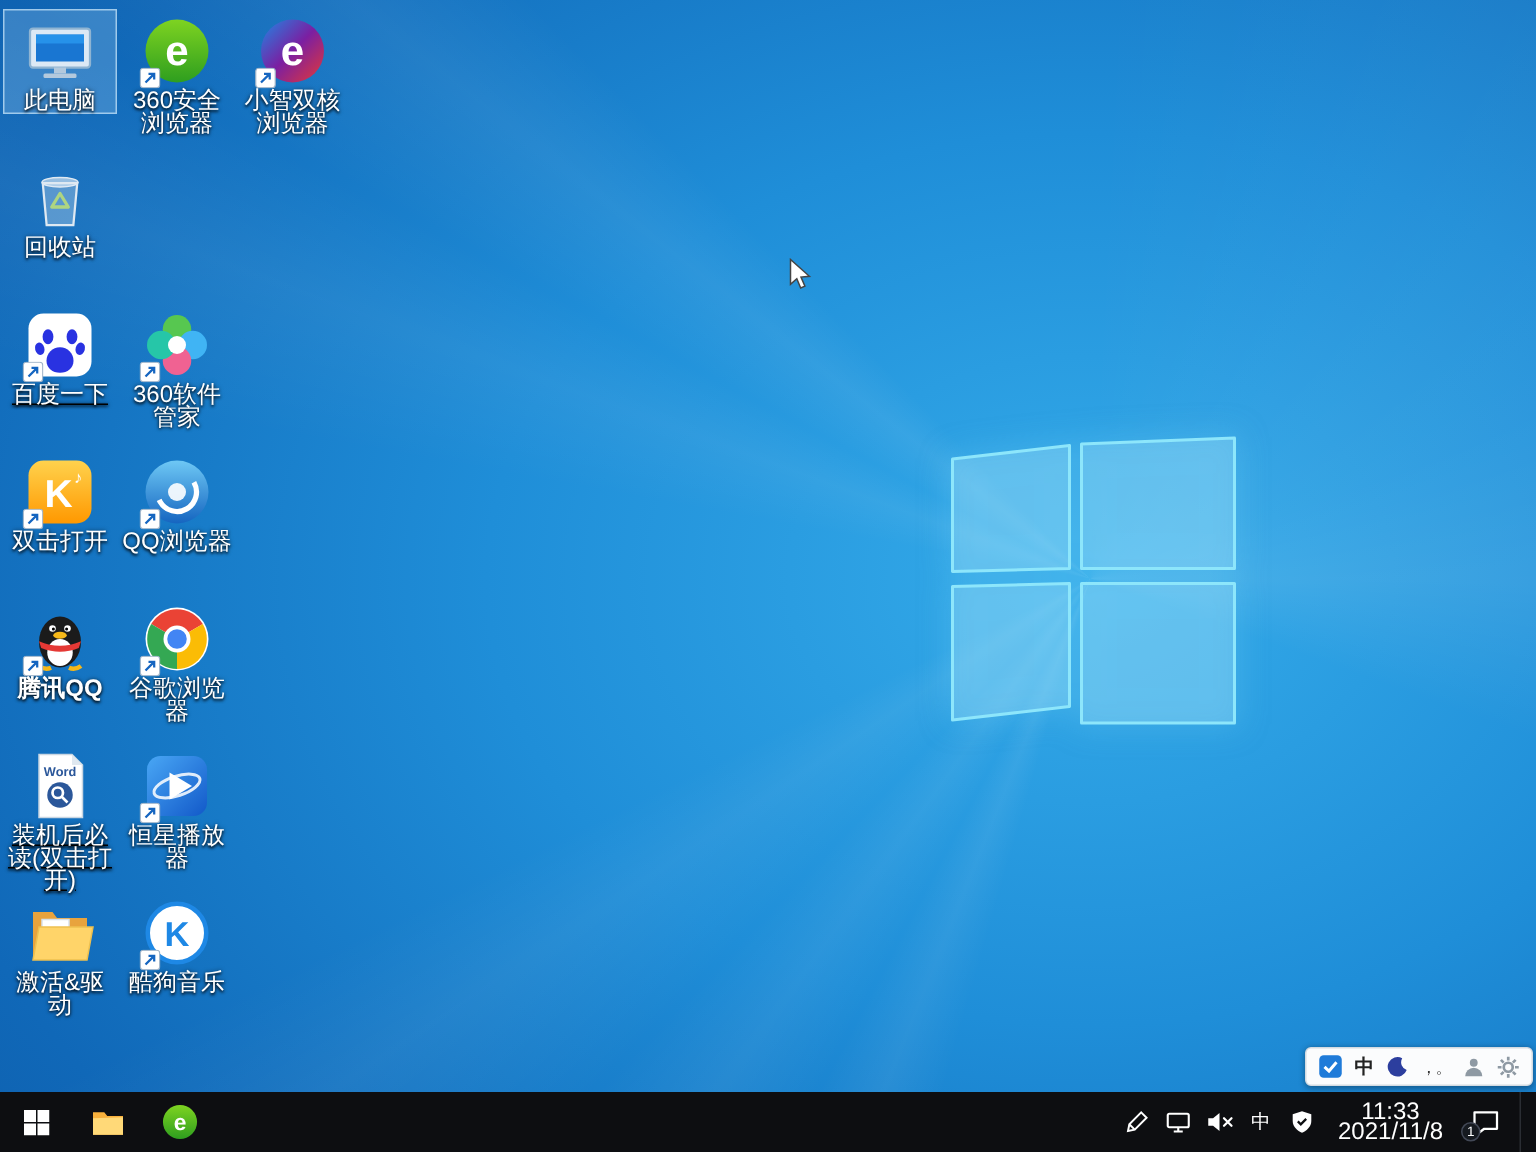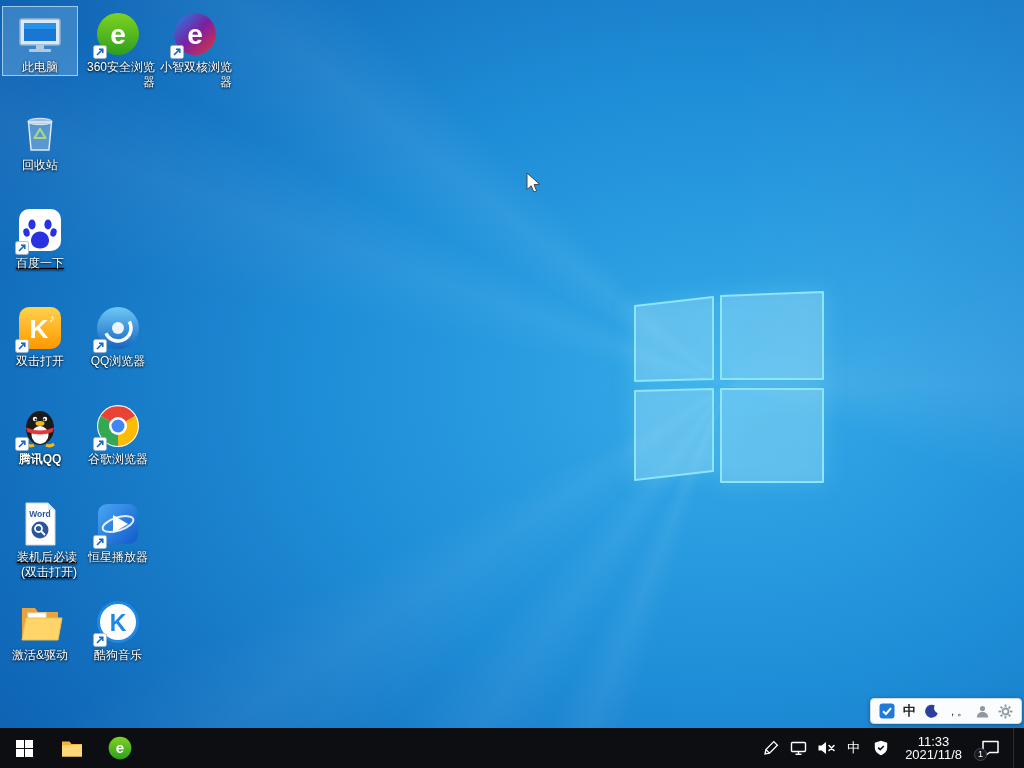--- a/index.html
+++ b/index.html
@@ -33,21 +33,21 @@
     filter: drop-shadow(0 0 10px rgba(140,225,250,0.5)); }
 
   #icon-grid { position:absolute; inset:0 0 40px 0; }
   .icon-cell { position:absolute; width:76px; display:flex; flex-direction:column; align-items:center;
     padding-top:3px; border:1px solid transparent; cursor:default; }
   .icon-cell.selected { background:rgba(150,200,240,0.30); border-color:rgba(215,240,255,0.65); }
   .icon-art { position:relative; width:48px; height:48px; }
   .icon-art > svg { width:100%; height:100%; display:block; }
   .shortcut-overlay { position:absolute; left:-1px; bottom:-1px; width:14px; height:14px; }
   .shortcut-overlay svg { width:100%; height:100%; display:block; }
-  .icon-label { margin-top:2px; font-size:12px; line-height:15px; color:#fff; text-align:right;
+  .icon-label { margin-top:2px; font-size:16px; line-height:15px; color:#fff; text-align:center;
     max-width:76px; word-break:break-all;
     text-shadow:0 1px 2px rgba(0,0,0,0.85), 0 0 3px rgba(0,0,0,0.55); }
 
   .cursor { position:absolute; left:524px; top:172px; width:20px; height:22px; z-index:50; }
 
   .ime-bar { position:absolute; right:2px; bottom:44px; width:152px; height:26px;
     background:#fbfcfd; border:1px solid #d4dbe2; border-radius:4px;
     box-shadow:0 1px 4px rgba(0,0,0,0.35);
     display:flex; align-items:center; justify-content:space-evenly; z-index:40; }
   .ime-mode { font-size:13px; font-weight:bold; color:#222; }
@@ -55,21 +55,21 @@
   .ime-bar svg { display:block; }
 
   .taskbar { position:absolute; left:0; right:0; bottom:0; height:40px; background:#0d0e11;
     display:flex; align-items:stretch; justify-content:space-between; z-index:60; }
   .tb-left { display:flex; }
   .tb-btn { width:48px; background:transparent; border:none; display:flex; align-items:center;
     justify-content:center; cursor:pointer; }
   .tb-right { display:flex; align-items:center; gap:9px; padding-right:6px; }
   .tray-icon { width:19px; height:19px; display:flex; align-items:center; justify-content:center; cursor:pointer; }
   .tray-lang { color:#fff; font-size:13px; padding:0 2px; cursor:pointer; }
-  .tray-clock { color:#fff; font-size:13px; line-height:13px; text-align:center; padding:0 6px; cursor:pointer; }
+  .tray-clock { color:#fff; font-size:16px; line-height:13px; text-align:center; padding:0 6px; cursor:pointer; }
   .tray-notif { position:relative; width:27px; height:27px; display:flex; align-items:center;
     justify-content:center; cursor:pointer; }
   .badge { position:absolute; left:-3px; bottom:1px; min-width:13px; height:13px; border-radius:7px;
     background:#161a20; border:1px solid #424856; color:#fff; font-size:9px; line-height:11px;
     text-align:center; padding:0 2px; }
   .show-desktop { width:5px; height:100%; border-left:1px solid #2a2d33; cursor:pointer; }
 </style>
 </head>
 <body>
 
@@ -209,20 +209,38 @@
           <text x="24" y="33.5" font-size="28" font-weight="bold" fill="#fff" text-anchor="middle" font-family="sans-serif">e</text>
         </svg>
         <span class="shortcut-overlay">
           <svg viewBox="0 0 14 14">
             <rect x="0.5" y="0.5" width="13" height="13" rx="2" fill="#fff" stroke="#9fb3c8" stroke-width="0.8"></rect>
             <path d="M4 10 L9.6 4.4 M9.8 8 V4.2 H6" stroke="#1565c0" stroke-width="1.5" fill="none"></path>
           </svg>
         </span>
       </div>
       <div class="icon-label">360安全浏览器</div>
+    </div>
+    <div class="icon-cell" style="left: 80px; top: 202px;">
+      <div class="icon-art">
+        <svg viewBox="0 0 48 48">
+          <circle cx="24" cy="13.5" r="9.5" fill="#57c750"></circle>
+          <circle cx="34.5" cy="24" r="9.5" fill="#40b4f4"></circle>
+          <circle cx="24" cy="34.5" r="9.5" fill="#f06292"></circle>
+          <circle cx="13.5" cy="24" r="9.5" fill="#26c6a8"></circle>
+          <circle cx="24" cy="24" r="6" fill="#fff"></circle>
+        </svg>
+        <span class="shortcut-overlay">
+          <svg viewBox="0 0 14 14">
+            <rect x="0.5" y="0.5" width="13" height="13" rx="2" fill="#fff" stroke="#9fb3c8" stroke-width="0.8"></rect>
+            <path d="M4 10 L9.6 4.4 M9.8 8 V4.2 H6" stroke="#1565c0" stroke-width="1.5" fill="none"></path>
+          </svg>
+        </span>
+      </div>
+      <div class="icon-label">360软件管家</div>
     </div>
     <div class="icon-cell" style="left: 80px; top: 300px;">
       <div class="icon-art">
         <svg viewBox="0 0 48 48">
           <defs>
             <linearGradient id="qqb1" x1="0" y1="0" x2="0" y2="1">
               <stop offset="0" stop-color="#6ec8f5"></stop>
               <stop offset="1" stop-color="#1565c0"></stop>
             </linearGradient>
           </defs>

